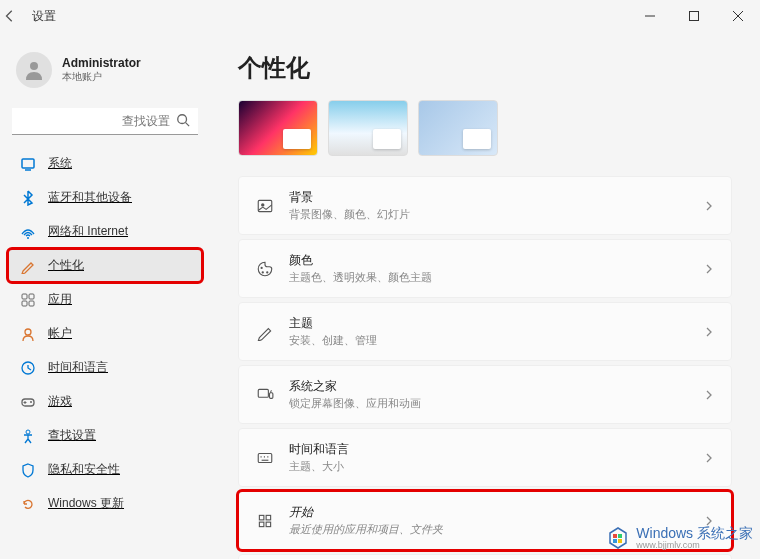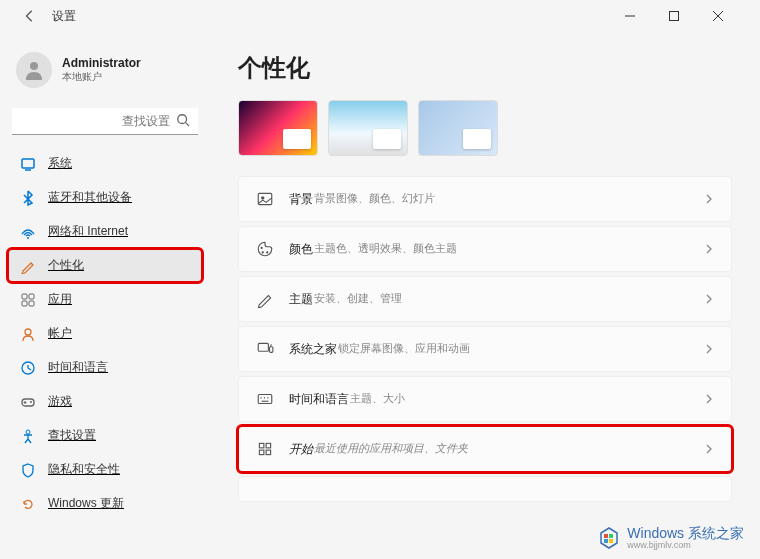--- a/index.html
+++ b/index.html
@@ -1,18 +1,18 @@
 <!DOCTYPE html>
 <html><head>
   <meta charset="utf-8">
   <style>
     * { margin: 0; padding: 0; box-sizing: border-box; font-family: "Segoe UI", "Microsoft YaHei", sans-serif; }
     body { width: 760px; height: 559px; background: #f5f5f5; overflow: hidden; position: relative; }
     
-    .titlebar { height: 32px; display: flex; align-items: center; padding: 0 20px; background: #f5f5f5; justify-content: flex-end; }
+    .titlebar { height: 32px; display: flex; align-items: center; padding: 0 0; background: #f5f5f5; justify-content: flex-end; }
     .titlebar-left { display: flex; align-items: center; gap: 12px; flex: 1; }
     .back-btn { width: 20px; height: 20px; display: flex; align-items: center; justify-content: center; cursor: pointer; }
     .title-text { font-size: 12px; color: #333; }
     .window-controls { display: flex; gap: 0; }
     .window-btn { width: 44px; height: 28px; display: flex; align-items: center; justify-content: center; cursor: pointer; }
     
     .content { display: flex; height: calc(100% - 32px); }
     
     .sidebar { width: 210px; padding: 12px 8px; }
     .user-section { display: flex; align-items: center; gap: 10px; padding: 8px; margin-bottom: 12px; }
@@ -38,26 +38,26 @@
     .theme-preview { width: 80px; height: 56px; border-radius: 4px; border: 1px solid #ddd; position: relative; overflow: hidden; }
     .theme-preview.t1 { background: linear-gradient(135deg, #1a0033 0%, #ff3366 50%, #ffcc00 100%); }
     .theme-preview.t2 { background: linear-gradient(180deg, #87ceeb 0%, #f0f8ff 60%, #e0e0e0 100%); }
     .theme-preview.t3 { background: linear-gradient(135deg, #a8c8e8 0%, #d8e8f8 100%); }
     .theme-window { position: absolute; bottom: 6px; right: 6px; width: 28px; height: 20px; background: #fff; border-radius: 2px; box-shadow: 0 1px 3px rgba(0,0,0,0.2); }
     
     .setting-list { display: flex; flex-direction: column; gap: 4px; }
     .setting-card { display: flex; align-items: center; gap: 14px; padding: 12px 16px; background: #fbfbfb; border: 1px solid #eee; border-radius: 4px; cursor: pointer; }
     .setting-card.highlighted { outline: 3px solid #e40000; outline-offset: -1px; font-style: italic; }
     .setting-icon { width: 20px; height: 20px; display: flex; align-items: center; justify-content: center; flex-shrink: 0; }
-    .setting-text { flex: 1; display: flex; flex-direction: row; gap: 1px; }
+    .setting-text { flex: 1; display: flex; flex-direction: column; gap: 1px; }
     .setting-title { font-size: 12px; color: #222; }
     .setting-desc { font-size: 11px; color: #888; }
     .chevron { width: 12px; height: 12px; display: flex; align-items: center; justify-content: center; }
     
-    .watermark { position: absolute; bottom: 8px; right: 16px; display: flex; align-items: flex-start; gap: 6px; font-size: 14px; color: #3a6fb5; }
+    .watermark { position: absolute; bottom: 8px; right: 7px; display: flex; align-items: flex-start; gap: 6px; font-size: 14px; color: #3a6fb5; }
     .watermark-logo { width: 24px; height: 24px; }
     .watermark-text { display: flex; flex-direction: column; line-height: 1.1; }
     .watermark-url { font-size: 9px; color: #999; }
   </style>
 </head>
 <body>
 
 <div class="titlebar">
   <div class="titlebar-left">
     <div class="back-btn">

